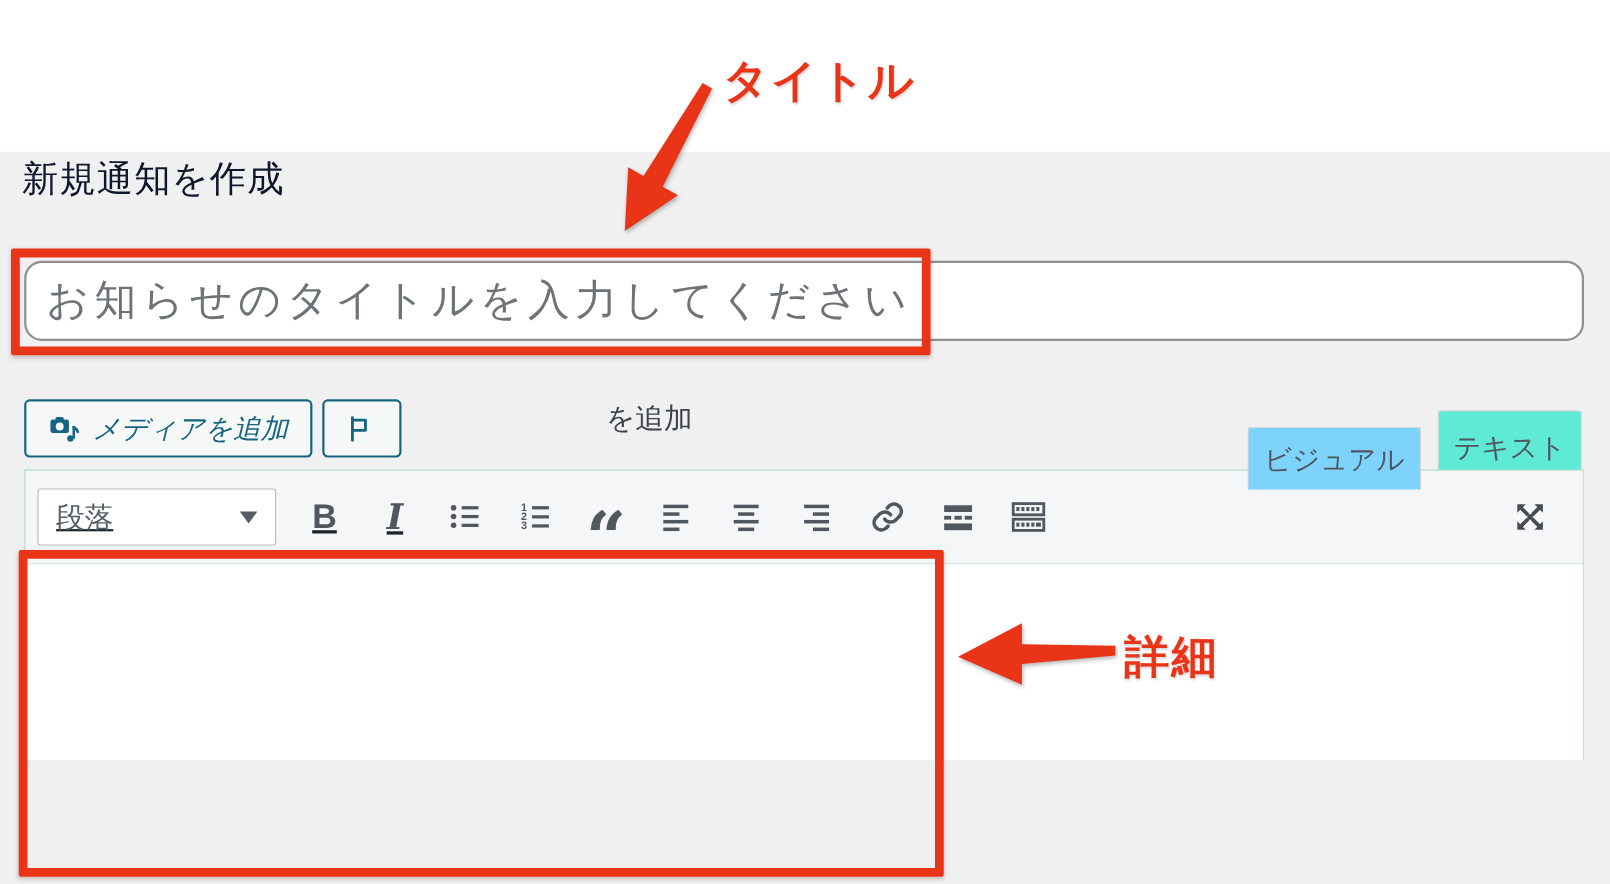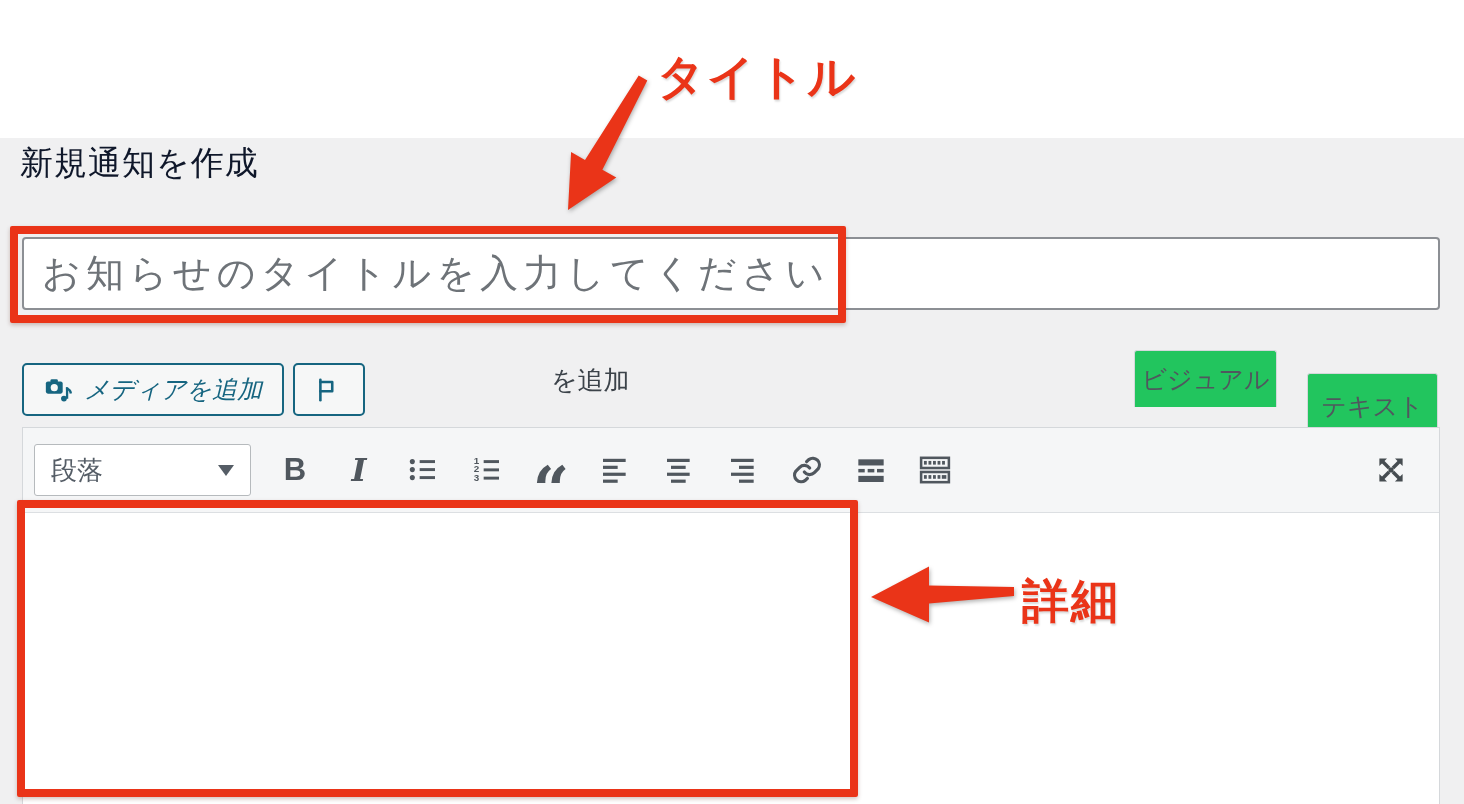--- a/index.html
+++ b/index.html
@@ -9,21 +9,21 @@
     font-family:"Liberation Sans","DejaVu Sans",sans-serif;
     color:#1d2327;
   }
   .panel{position:absolute;left:0;top:138px;width:1464px;height:666px;background:#f0f0f1;}
   .page-title{
     position:absolute;left:20px;top:141px;margin:0;
     font-size:33px;font-weight:400;color:#0f172a;letter-spacing:1px;
   }
   .title-input{
     position:absolute;left:22px;top:237px;width:1418px;height:73px;box-sizing:border-box;
-    border:2px solid #8c8f94;border-radius:4px;background:#fff;
+    border:2px solid #8c8f94;border-radius:16px;background:#fff;
     padding:0 18px;font-size:38px;letter-spacing:5px;color:#32373c;outline:none;
     font-family:"Liberation Sans","DejaVu Sans",sans-serif;
   }
   .title-input::placeholder{color:#6e7378;opacity:1;}
   
   .media-btn{
     position:absolute;top:363px;height:53px;box-sizing:border-box;
     display:flex;align-items:center;gap:10px;padding:0 20px;
     background:#f6f7f7;border:2px solid #166580;border-radius:5px;
     color:#166580;font-size:25px;cursor:pointer;
@@ -31,28 +31,28 @@
     font-style:italic;
   }
   .media-btn.add-media{left:22px;}
   .media-btn.font-awesome{left:293px;}
   .suffix-text{position:absolute;left:551px;top:363px;font-size:26px;color:#3c434a;}
   
   .tab{
     position:absolute;box-sizing:border-box;display:flex;align-items:center;justify-content:center;
     font-size:25px;color:#50575e;cursor:pointer;border-radius:3px 3px 0 0;
   }
-  .tab-visual{left:1134px;top:350px;width:143px;height:57px;background:#22c55e;
+  .tab-visual{left:1134px;top:388px;width:158px;height:57px;background:#7dd3fc;
     border:1px solid #d5d8db;border-bottom:none;z-index:3;}
-  .tab-text{left:1307px;top:373px;width:131px;height:66px;background:#22c55e;
+  .tab-text{left:1307px;top:373px;width:131px;height:66px;background:#5eead4;
     border:1px solid #d5d8db;}
   
   .editor{
-    position:absolute;left:22px;top:427px;width:1418px;height:377px;box-sizing:border-box;
-    border:1px solid #d5d8db;border-bottom:none;background:#86efac;z-index:1;
+    position:absolute;left:22px;top:427px;width:1418px;height:264px;box-sizing:border-box;
+    border:1px solid #d5d8db;border-bottom:none;background:#86efac;z-index:1;text-decoration:underline;
   }
   .toolbar{
     position:relative;height:85px;box-sizing:border-box;background:#f5f6f7;
     border-bottom:1px solid #dcdfe2;display:flex;align-items:center;padding-left:11px;
   }
   .para-select{
     width:217px;height:52px;box-sizing:border-box;background:#fff;
     border:1px solid #b6babd;border-radius:3px;display:flex;align-items:center;
     justify-content:space-between;padding:0 16px;font-size:26px;color:#555d66;cursor:pointer;
   }
@@ -69,21 +69,21 @@
     height:52px;line-height:92px;overflow:hidden;display:block;}
   .fullscreen-btn{position:absolute;right:22px;top:16px;margin:0;}
   .content-area{position:absolute;left:0;top:85px;right:0;bottom:0;background:#fff;outline:none;}
   
   .red-rect{position:absolute;box-sizing:border-box;border:8px solid #ea3418;border-radius:2px;
     z-index:5;pointer-events:none;box-shadow:0 2px 4px rgba(80,20,5,0.25);}
   .rect-title{left:10px;top:226px;width:836px;height:97px;}
   .rect-detail{left:17px;top:500px;width:841px;height:297px;}
   .arrows{position:absolute;left:0;top:0;width:1464px;height:804px;z-index:6;pointer-events:none;}
   .arrow-shape{fill:#ea3418;filter:drop-shadow(1px 2px 2px rgba(0,0,0,0.3));}
-  .ann-label{position:absolute;z-index:7;color:#ea3418;font-weight:700;font-size:47px;
+  .ann-label{position:absolute;z-index:7;color:#ea3418;font-weight:700;font-size:41px;
     letter-spacing:2px;text-shadow:1px 2px 2px rgba(0,0,0,0.15);}
   .label-title{left:657px;top:46px;}
   .label-detail{left:1022px;top:570px;}
   svg{display:block;}
 </style>
 </head>
 <body>
 
 <div class="panel"></div>
 

